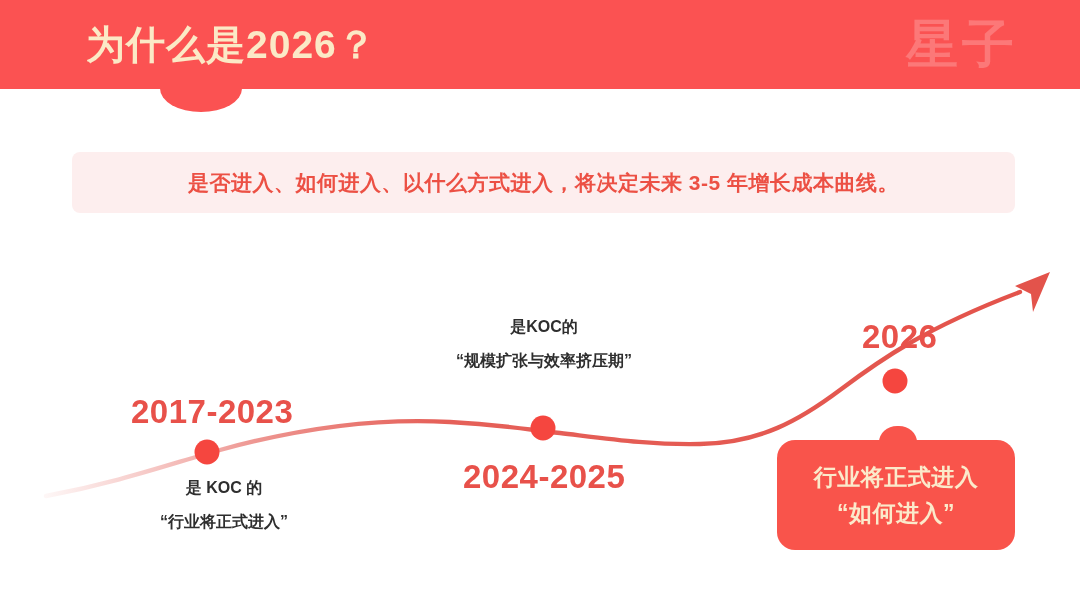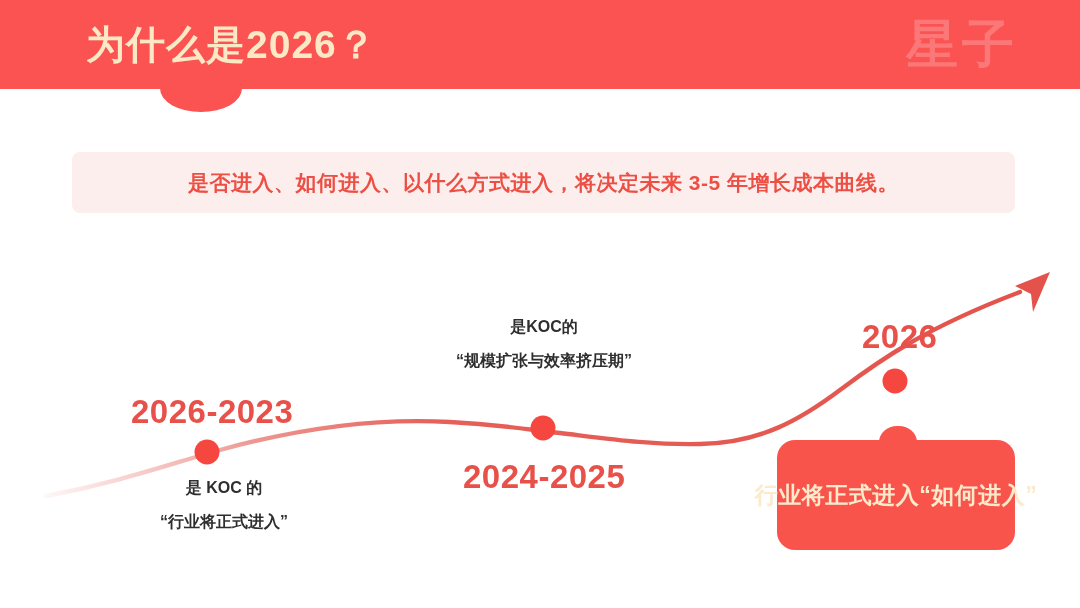--- a/index.html
+++ b/index.html
@@ -127,21 +127,21 @@
   
   .callout {
     position: absolute;
     left: 777px;
     top: 190px;
     width: 238px;
     height: 110px;
     background: #f9544b;
     border-radius: 18px;
     display: flex;
-    flex-direction: row;
+    flex-direction: column;
     align-items: center;
     justify-content: center;
   }
   .callout-bump {
     position: absolute;
     left: 102px;
     top: -14px;
     width: 38px;
     height: 20px;
     background: #f9544b;
@@ -192,21 +192,21 @@
              C 760 193, 800 170, 840 140
              C 880 110, 925 78, 1020 42" fill="none" stroke="url(#curveFade)" stroke-width="4.4" stroke-linecap="round"></path>
 
     <path d="M 1050 22 L 1015 36 L 1031 44 L 1033 62 Z" fill="#E3534B"></path>
 
     <circle cx="207" cy="202" r="12.5" fill="#F5463F"></circle>
     <circle cx="543" cy="178" r="12.5" fill="#F5463F"></circle>
     <circle cx="895" cy="131" r="12.5" fill="#F5463F"></circle>
   </svg>
 
-  <div class="year-label year-1">2026-2023</div>
+  <div class="year-label year-1">2017-2023</div>
   <div class="desc-block desc-1">
     <div>是 KOC 的</div>
     <div>“行业将正式进入”</div>
   </div>
 
   <div class="desc-block desc-2">
     <div>是KOC的</div>
     <div>“规模扩张与效率挤压期”</div>
   </div>
   <div class="year-label year-2">2024-2025</div>

